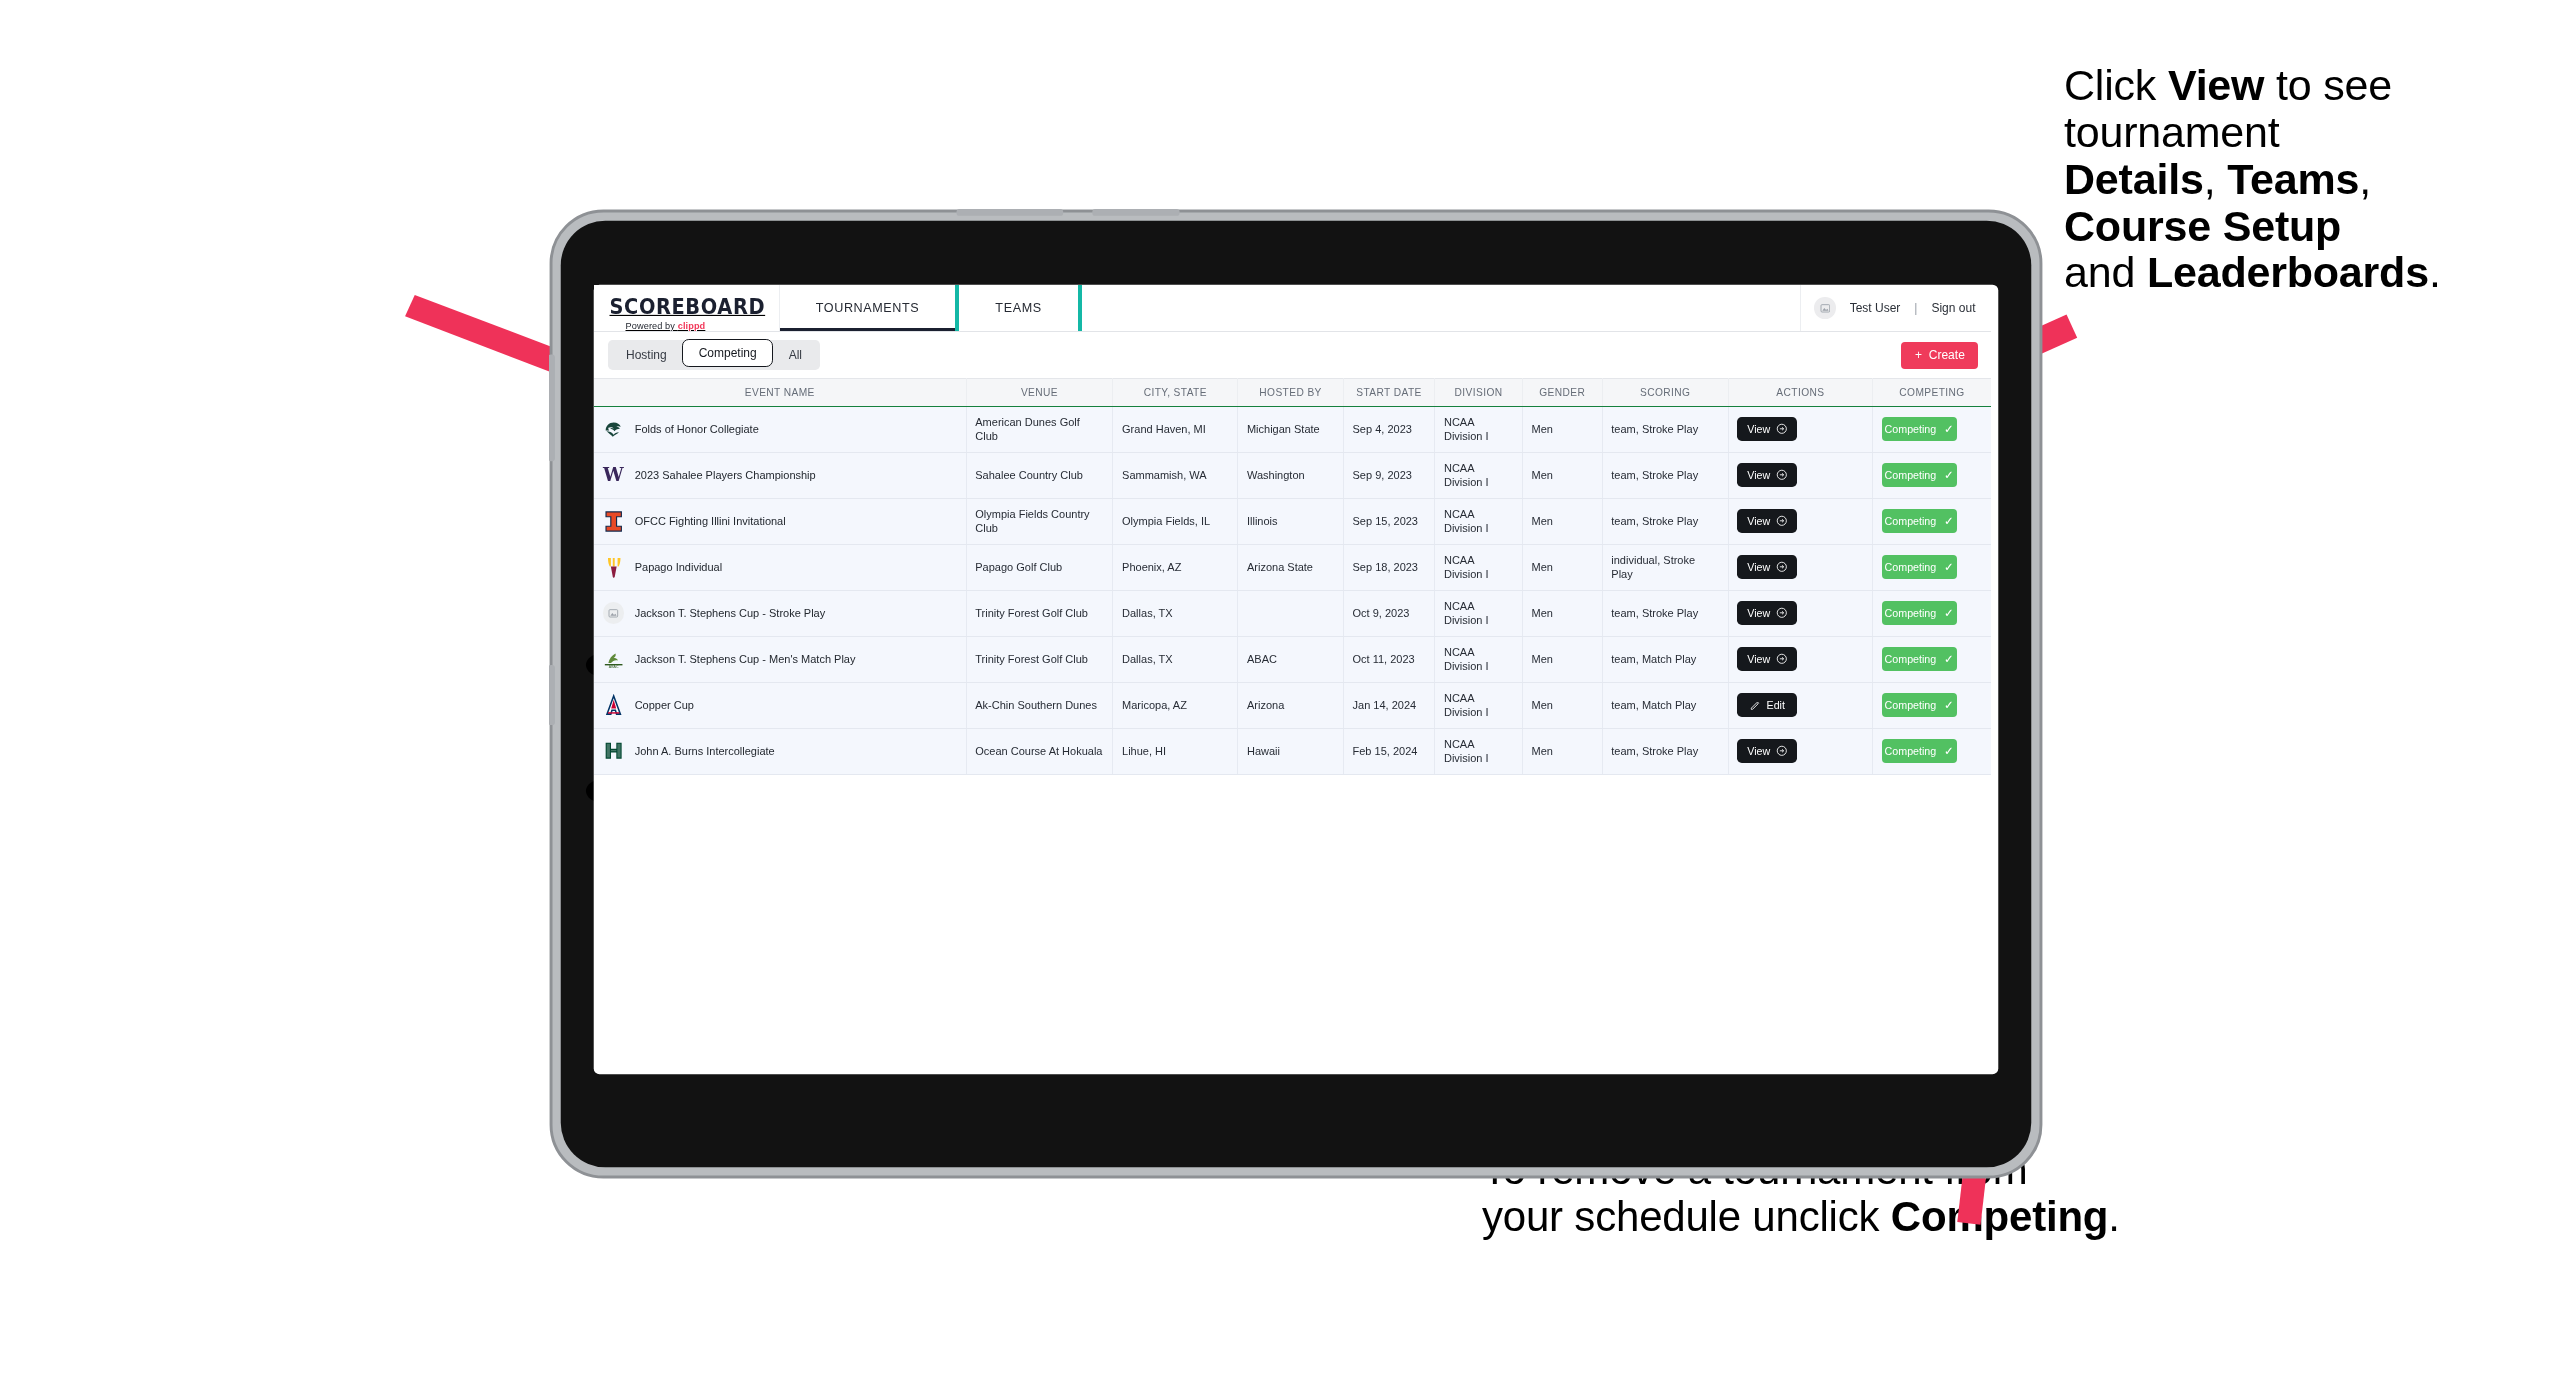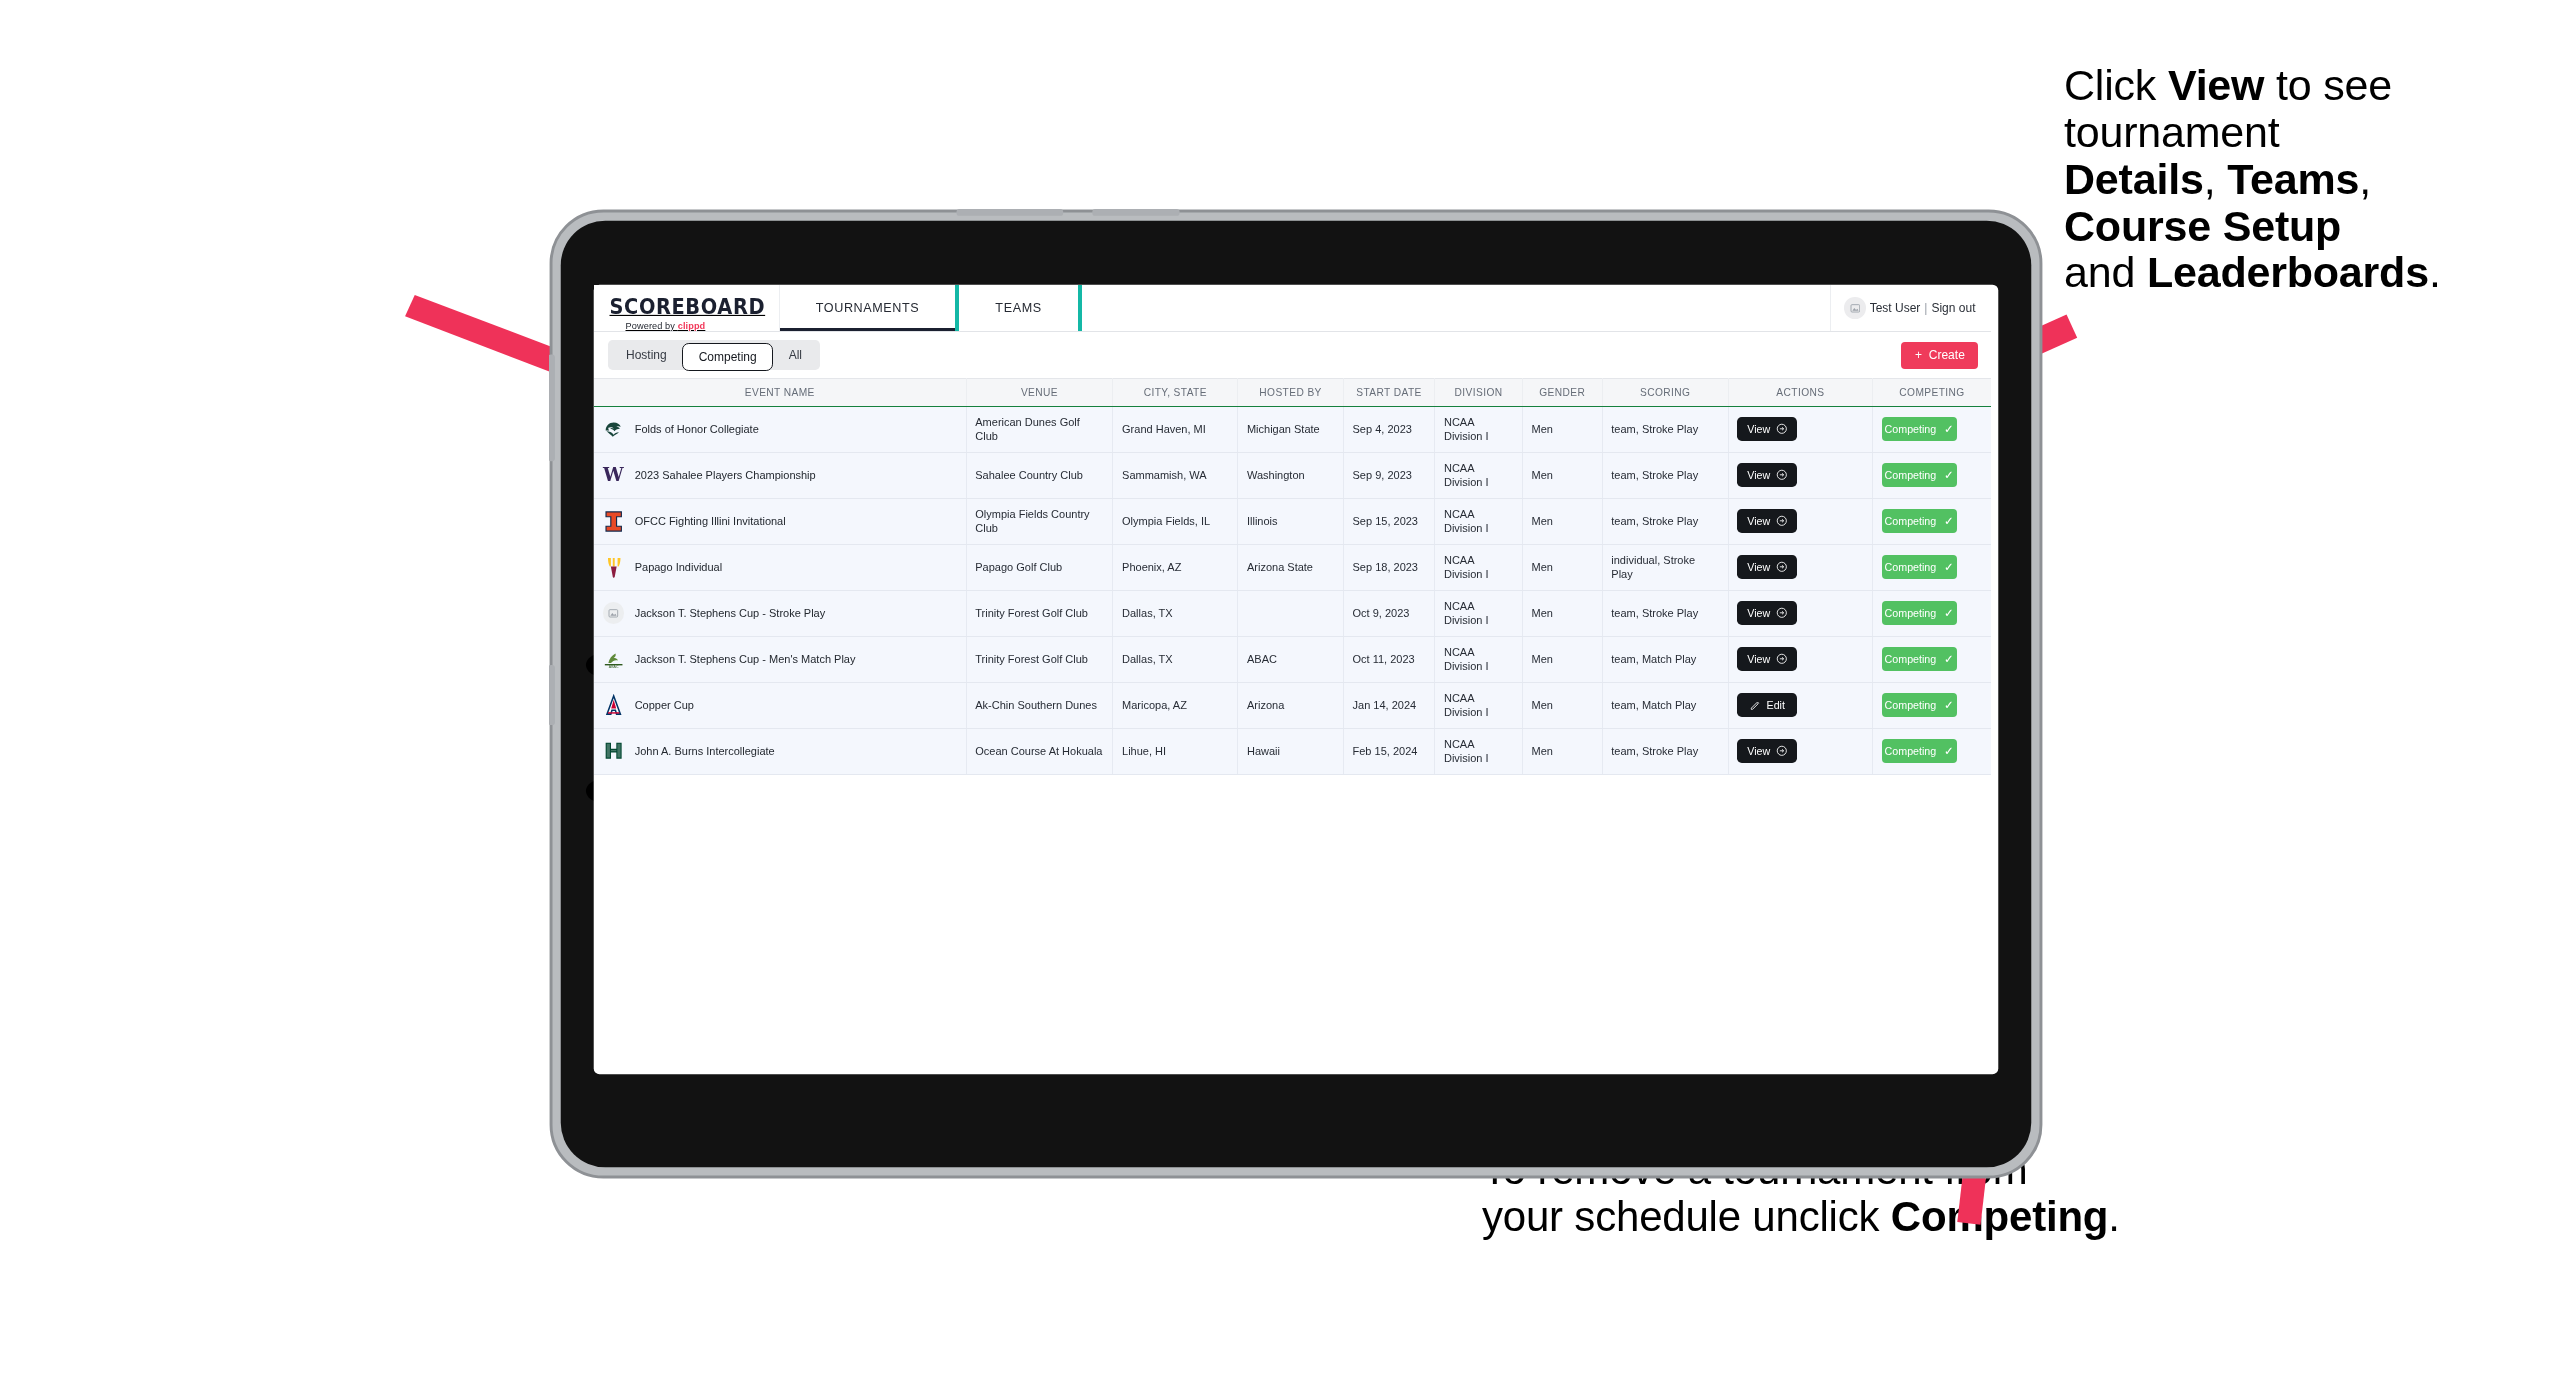--- a/index.html
+++ b/index.html
@@ -82,41 +82,41 @@
   }
   .navtab:first-child { border-left: 1px solid #eceef1; }
   .navtab.active::after {
     content: ""; position: absolute; left: 0; right: 0; bottom: 0;
     height: 2.9px; background: #1b2030;
   }
 
   .topbar-spacer { flex: 1; border-right: 1px solid #eceef1; }
 
   .topbar-right {
-    display: flex; align-items: center; gap: 4px;
+    display: flex; align-items: center; gap: 14px;
     padding: 0 15.5px 0 13.6px;
     font-size: 12px; color: #2b3038;
   }
   .avatar {
     width: 21.3px; height: 21.3px; border-radius: 50%;
     background: #ececee; display: flex; align-items: center; justify-content: center;
   }
   .avatar svg { display:block; }
   .sep { color: #9aa0a8; }
   .signout { cursor: pointer; }
 
   
   .toolbar {
     height: 46px; background: #ffffff;
     display: flex; align-items: center;
     padding: 0 12.6px 0 13.6px;
     position: relative;
   }
   .pills {
-    display: flex; align-items: flex-start;
+    display: flex; align-items: flex-end;
     background: #e9eaec;
     border-radius: 4.8px;
     padding: 2.9px;
     height: 30px;
   }
   .pill {
     height: 24px;
     display: flex; align-items: center; justify-content: center;
     padding: 0 15.5px;
     font-size: 12px; color: #363b44;

